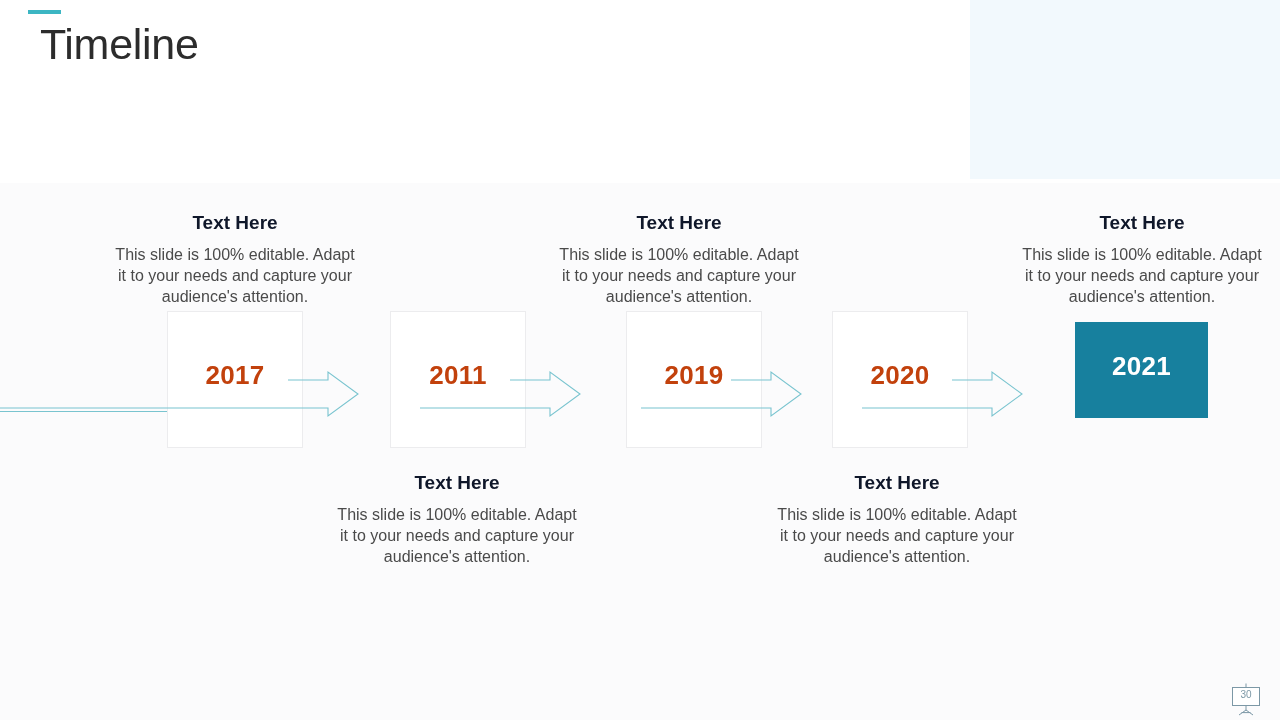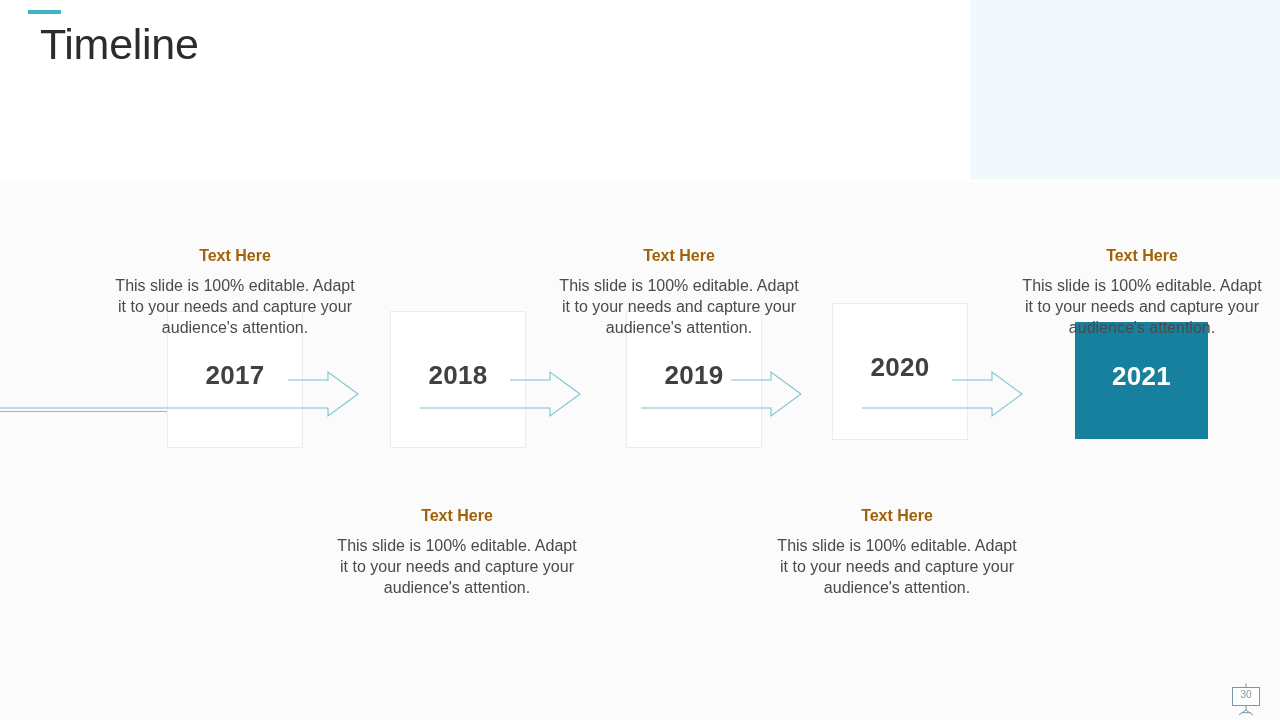--- a/index.html
+++ b/index.html
@@ -62,21 +62,21 @@
     align-items:center;
     justify-content:center;
   }
   .year-box.filled {
     background:#17809e;
     border:1px solid #17809e;
   }
   .year-label {
     font-size:26px;
     font-weight:bold;
-    color:#404040;
+    color:#c2410c;
     letter-spacing:0.3px;
     position:relative;
     top:-4px;
   }
   .year-box.filled .year-label { color:#ffffff; }
 
   
   .connector {
     position:absolute;
     width:120px;
@@ -85,25 +85,24 @@
   }
   .connector svg { display:block; overflow:visible; }
 
   
   .text-block {
     position:absolute;
     width:250px;
     text-align:center;
   }
   .tb-title {
-    font-size:16px;
+    font-size:19px;
     font-weight:bold;
-    color:#a16207;
+    color:#0f172a;
     margin-bottom:10px;
-    margin-top:35px;
   }
   .tb-body {
     font-size:16px;
     line-height:1.32;
     color:#4a4a4a;
   }
 
   
   #page-badge {
     position:absolute;
@@ -129,29 +128,29 @@
 <h1 id="page-title">Timeline</h1>
 
 <div id="timeline-stage">
 
   <div class="rail-left"></div>
 
   <div class="year-box" style="left:167px; top:128px;">
     <span class="year-label">2017</span>
   </div>
   <div class="year-box" style="left:390px; top:128px;">
-    <span class="year-label">2018</span>
+    <span class="year-label">2011</span>
   </div>
   <div class="year-box" style="left:611px; top:128px;margin-left:15px;">
     <span class="year-label">2019</span>
   </div>
-  <div class="year-box" style="left:832px; top:120px;text-align:center;">
+  <div class="year-box" style="left:832px; top:128px;text-align:center;">
     <span class="year-label">2020</span>
   </div>
-  <div class="year-box filled" style="left:1075px; top:139px; width:133px; height:117px;">
+  <div class="year-box filled" style="left:1075px; top:139px; width:133px; height:96px;">
     <span class="year-label">2021</span>
   </div>
 
   <div class="connector" style="left:288px;">
     <svg width="120" height="60" viewBox="0 0 120 60" fill="none" stroke="#79c4cf" stroke-width="1.1">
       <path d="M 0 0 L 40 0 L 40 -8 L 70 14 L 40 36 L 40 28 L -290 28" fill="none"></path>
     </svg>
   </div>
 
   <div class="connector" style="left:510px;">

